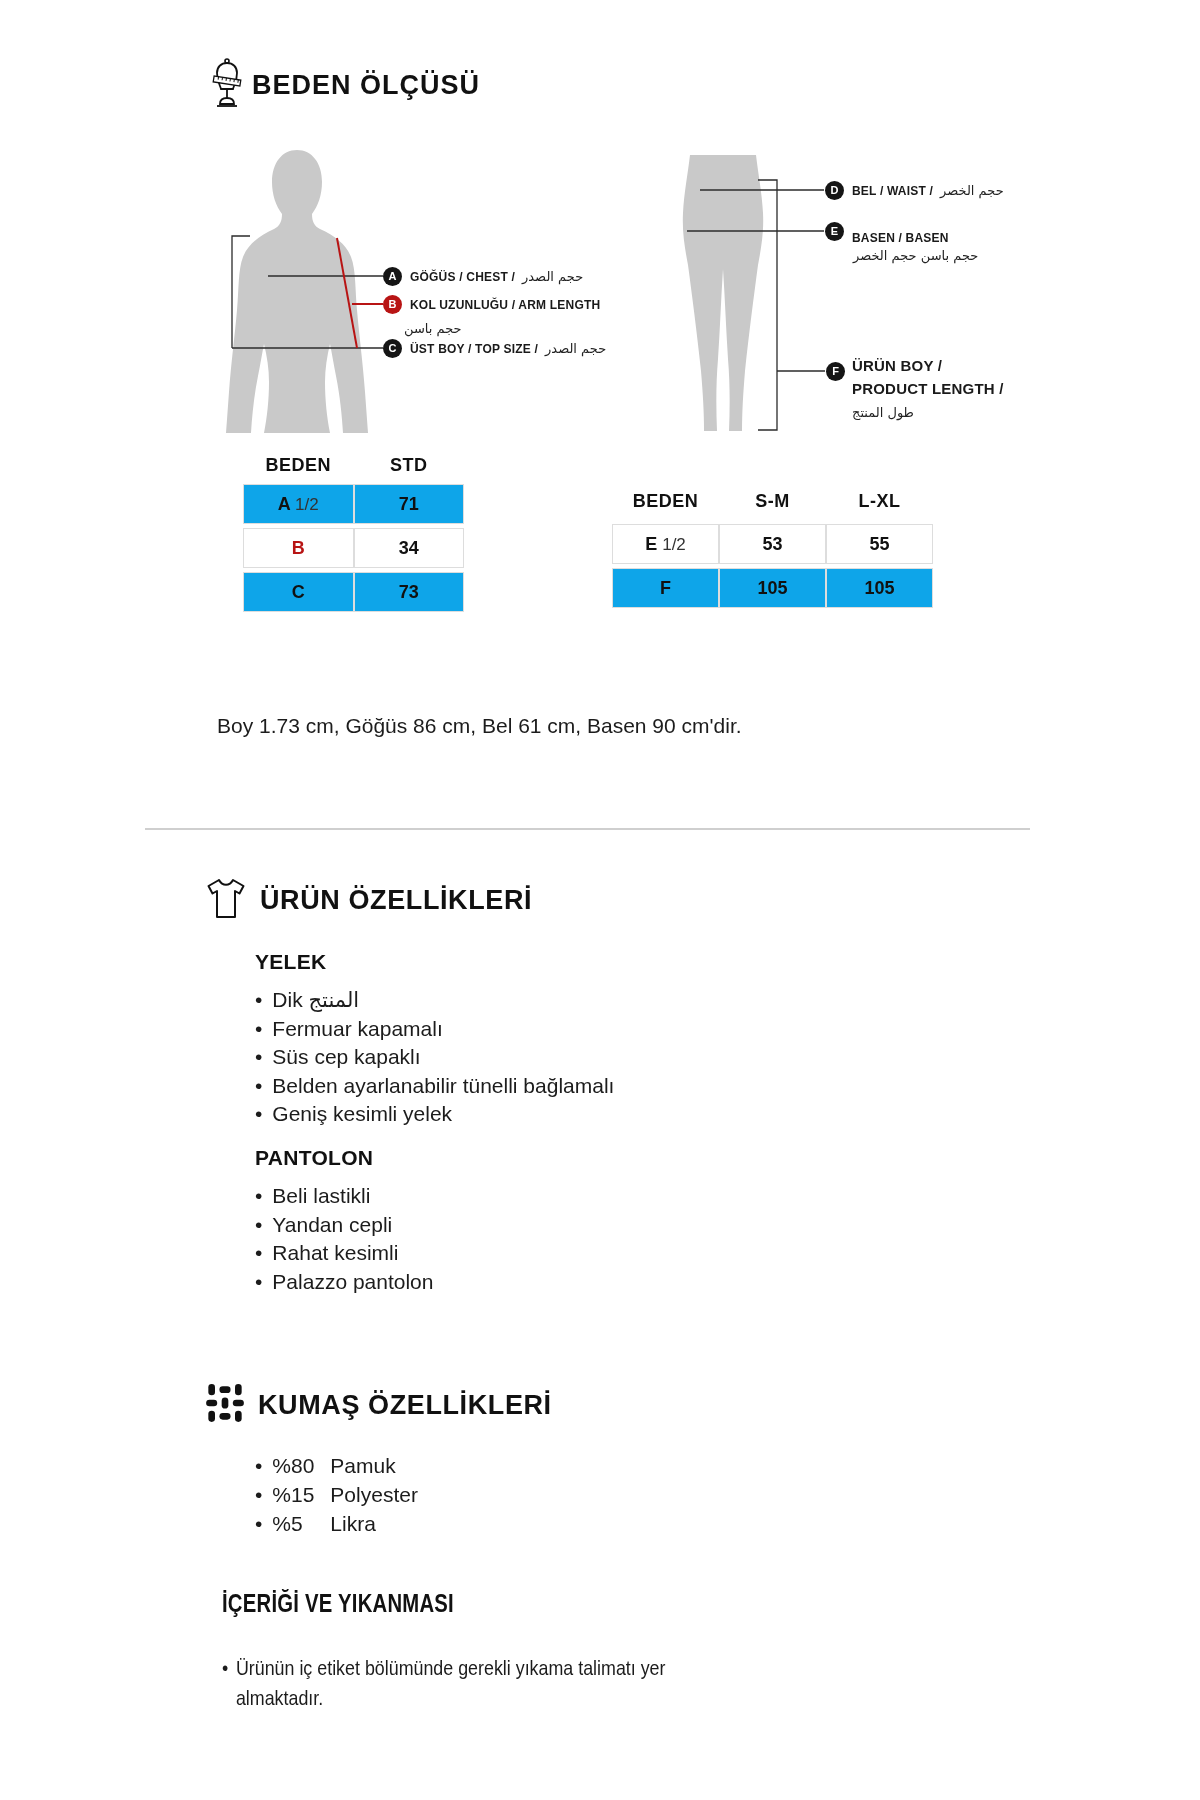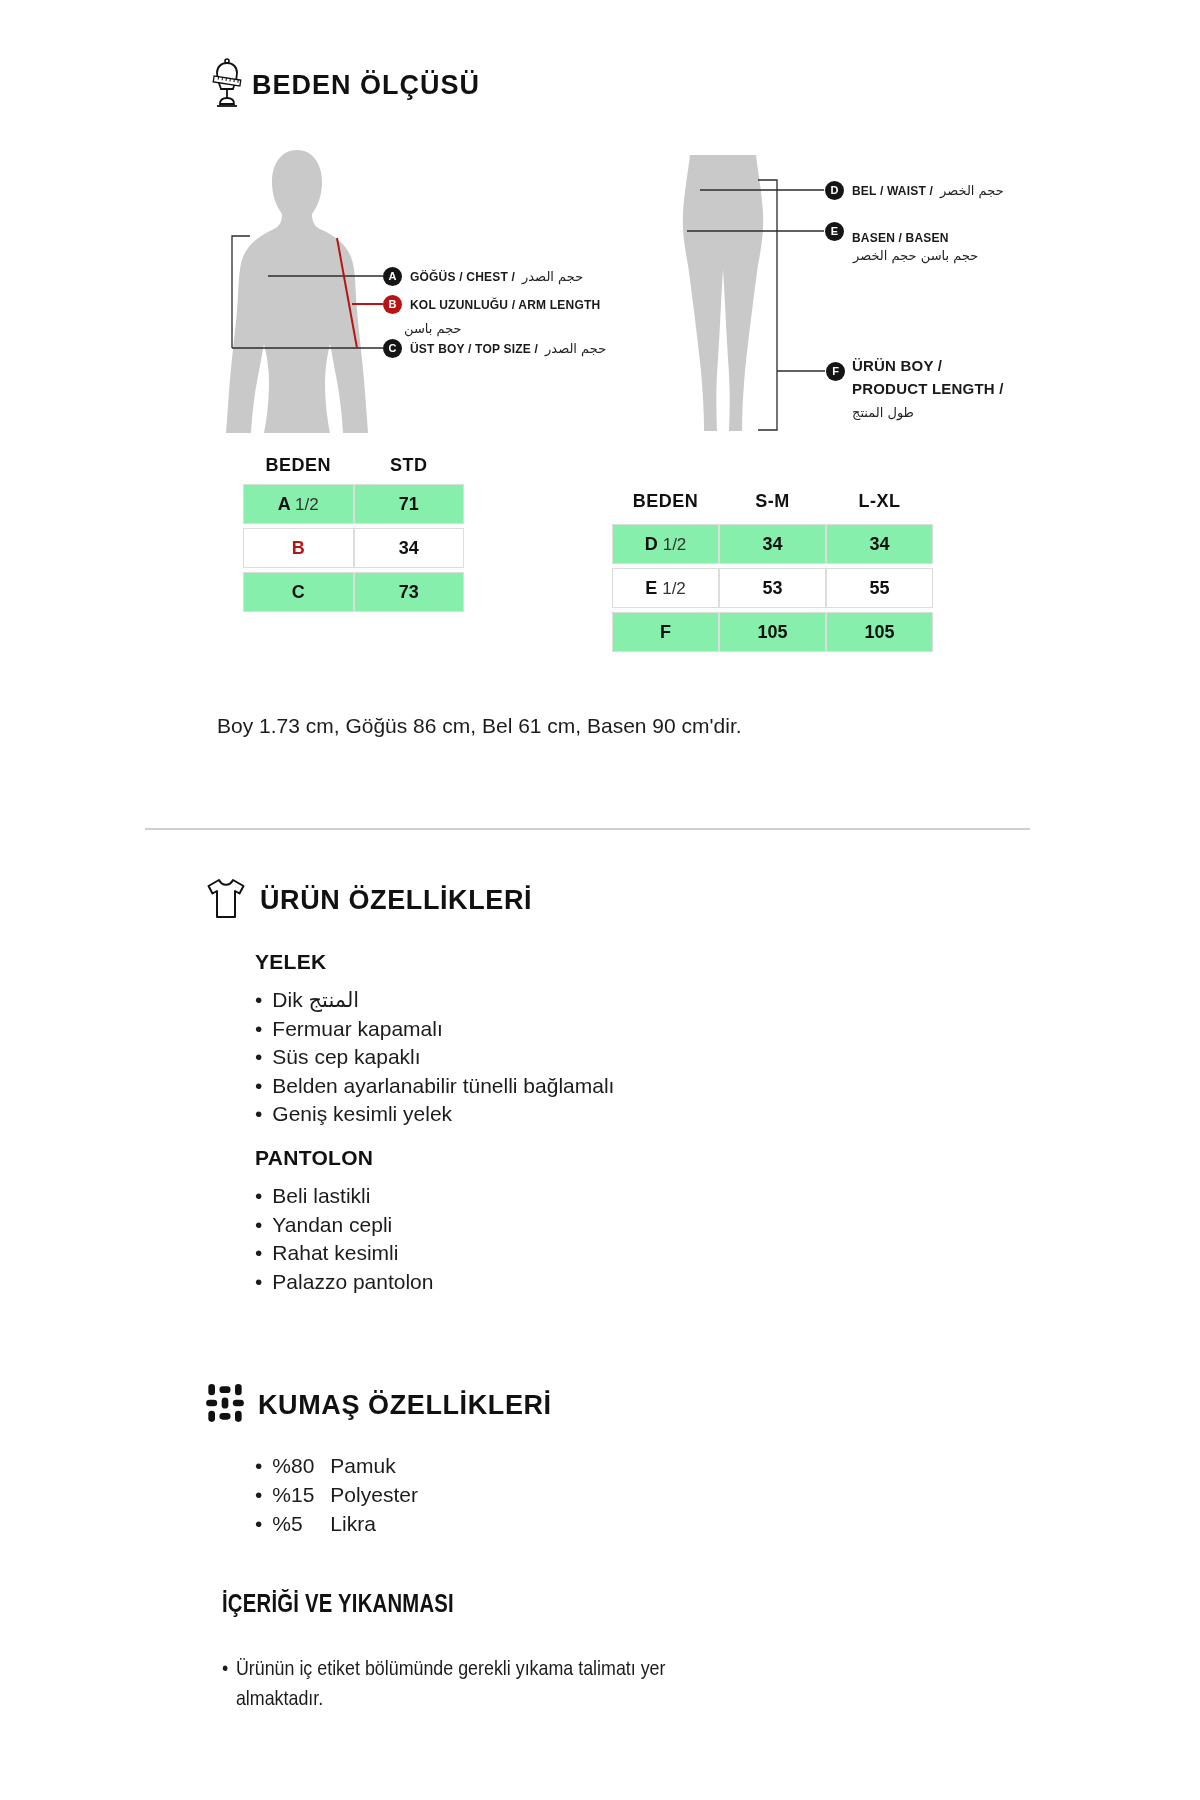--- a/index.html
+++ b/index.html
@@ -21,21 +21,21 @@
   .lbl .t{font-size:12px;font-weight:700;letter-spacing:.2px;color:#1a1a1a;}
   .ar{font-family:"DejaVu Sans",sans-serif;font-size:13px;color:#222;}
   .arline{position:absolute;white-space:nowrap;}
   .flabel{position:absolute;white-space:nowrap;line-height:23px;}
   .flabel .t{font-size:15px;font-weight:700;letter-spacing:.2px;color:#1a1a1a;display:block;}
   
   table.size{position:absolute;border-collapse:separate;border-spacing:0 4px;table-layout:fixed;}
   table.size th{height:30px;font-size:18px;font-weight:700;letter-spacing:.5px;text-align:center;padding:0;}
   table.size td{height:38px;text-align:center;vertical-align:middle;padding:0;
     border:1px solid #ddd;font-size:18px;font-weight:600;background:#fff;}
-  table.size tr.shade td{background:#86efac;}
+  table.size tr.shade td{background:#0ea5e9;}
   table.size .frac{font-weight:400;font-size:17px;color:#333;}
   table.size .red{color:#b81414;}
   #table-top{left:243px;top:446px;width:221px;}
   #table-top th,#table-top td{width:110px;}
   #table-bottom{left:612px;top:478px;width:321px;}
   #table-bottom th{height:38px;}
   #table-bottom th,#table-bottom td{width:107px;}
   
   #model-info{position:absolute;left:203px;top:710px;font-size:21px;line-height:31px;color:#1c1c1c;}
   #model-info .b{font-weight:700;}
@@ -193,25 +193,20 @@
 
   <table class="size" id="table-bottom">
     <thead>
       <tr>
         <th>BEDEN</th>
         <th>S-M</th>
         <th>L-XL</th>
       </tr>
     </thead>
     <tbody>
-      <tr class="shade">
-        <td><span>D</span> <span class="frac">1/2</span></td>
-        <td>34</td>
-        <td>34</td>
-      </tr>
       <tr>
         <td><span>E</span> <span class="frac">1/2</span></td>
         <td>53</td>
         <td>55</td>
       </tr>
       <tr class="shade">
         <td><span>F</span></td>
         <td>105</td>
         <td>105</td>
       </tr>

